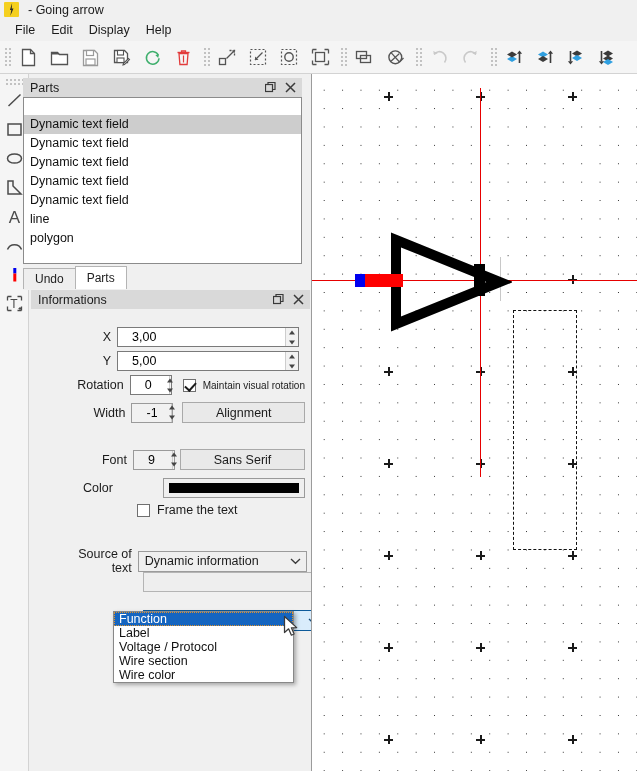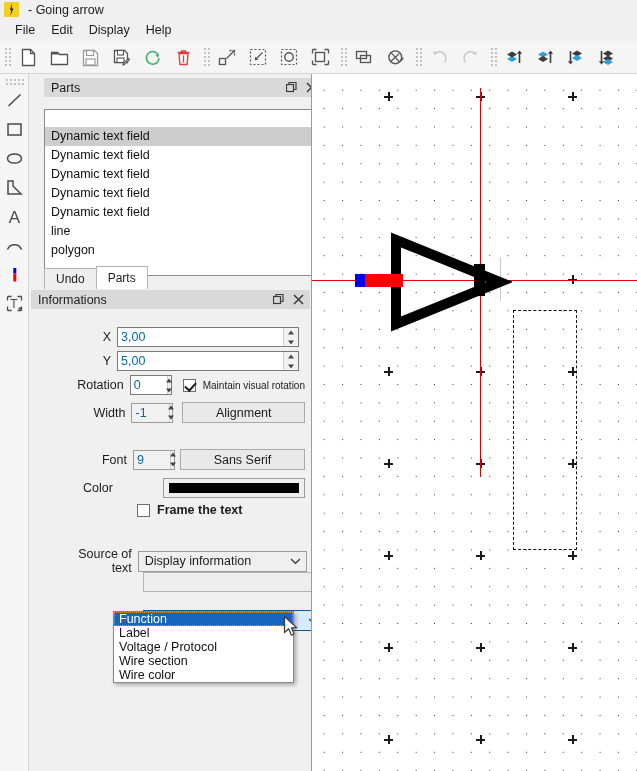--- a/index.html
+++ b/index.html
@@ -53,23 +53,23 @@
 
   
   .dock { position:absolute; background:#f0f0f0; }
   .dockhdr { height:19px; background:#d9d9d9; display:flex; align-items:center;
     padding:0 2px 0 7px; }
   .dockhdr .dtitle { flex:1 1 auto; font-size:12.5px; color:#1b1b1b; }
   .dockbtn { width:20px; height:17px; display:flex; align-items:center;
     justify-content:center; }
 
   
-  #parts-dock { left:44px; top:78px; width:279px; height:212px; }
+  #parts-dock { left:23px; top:78px; width:279px; height:212px; }
   #parts-list { position:absolute; left:0; top:19px; width:279px; height:167px;
-    background:#ffffff; border:1px solid #8b8b8b; overflow:hidden;margin-top:12px; }
+    background:#ffffff; border:1px solid #8b8b8b; overflow:hidden; }
   .pitem { height:19px; line-height:19px; padding-left:6px; font-size:12.5px;
     color:#111; white-space:nowrap; }
   .pitem.blank { height:17px; }
   .pitem.sel { background:#cdcdcd; }
   #parts-tabs { position:absolute; left:0; top:187px; width:279px; height:24px;
     display:flex; align-items:flex-end; }
   .ptab { height:21px; line-height:20px; padding:0 11px; font-size:12px;
     background:#eeeeee; border:1px solid #b4b4b4; border-bottom:none;
     margin-right:-1px; color:#222; }
   .ptab.active { background:#ffffff; height:23px; line-height:22px; }
@@ -80,22 +80,22 @@
   #info-body { position:absolute; left:0; top:19px; width:279px; height:401px;
     background:#f0f0f0; }
 
   .row { position:absolute; display:flex; align-items:center; }
   .lbl { font-size:12.5px; color:#1b1b1b; text-align:right; }
 
   
   .spin { display:flex; align-items:stretch; background:#fff;
     border:1px solid #7a7a7a; height:20px; }
   .spin input { border:0; outline:0; background:transparent; flex:1 1 auto;
-    font-family:"Liberation Sans",sans-serif; font-size:12.5px; color:#0369a1;
-    padding:0 3px; min-width:0; }
+    font-family:"Liberation Sans",sans-serif; font-size:12.5px; color:#000000;
+    padding:0 14px; min-width:0; }
   .spin .arrows { width:15px; display:flex; flex-direction:column;
     border-left:1px solid #cdcdcd; background:#f2f2f2; }
   .spin .arrows .up, .spin .arrows .dn { flex:1 1 50%; position:relative; }
   .spin .arrows .up::after { content:""; position:absolute; left:50%; top:50%;
     transform:translate(-50%,-60%);
     border-left:3px solid transparent; border-right:3px solid transparent;
     border-bottom:4px solid #454545; }
   .spin .arrows .dn::after { content:""; position:absolute; left:50%; top:50%;
     transform:translate(-50%,-40%);
     border-left:3px solid transparent; border-right:3px solid transparent;
@@ -484,29 +484,29 @@
         <div class="btn" style="width:132px; margin-left:5px;">Sans Serif</div>
       </div>
 
       <div class="row" style="left:24px; top:169px; width:250px;gap:44px;">
         <div class="lbl" style="width:76px;">Color</div>
         <div class="colorbtn" style="width:183px; margin-left:6px;">
           <div class="swatch" id="color-swatch" style="background: rgb(0, 0, 0);"></div>
         </div>
       </div>
 
-      <div class="row" style="left:106px; top:194px; width:170px;font-weight:bold;">
+      <div class="row" style="left:106px; top:194px; width:170px;">
         <div class="cbx"></div>
         <div style="margin-left:7px; font-size:12.5px;">Frame the text</div>
       </div>
 
       <div class="row" style="left:24px; top:238px; width:252px;">
         <div class="lbl" style="width:82px;">Source of text</div>
         <div class="combo" style="width:180px; margin-left:6px;">
-          <div class="ctext">Display information</div>
+          <div class="ctext">Dynamic information</div>
           <div class="carat">
             <svg width="11" height="8" viewBox="0 0 11 8">
               <path d="M1 2 L5.5 6.3 L10 2" fill="none" stroke="#3a3a3a" stroke-width="1.3"></path>
             </svg>
           </div>
         </div>
       </div>
 
       <div class="row" style="left:112px; top:263px; width:182px;">
         <div class="flat-edit" style="width:182px;" title=""></div>

